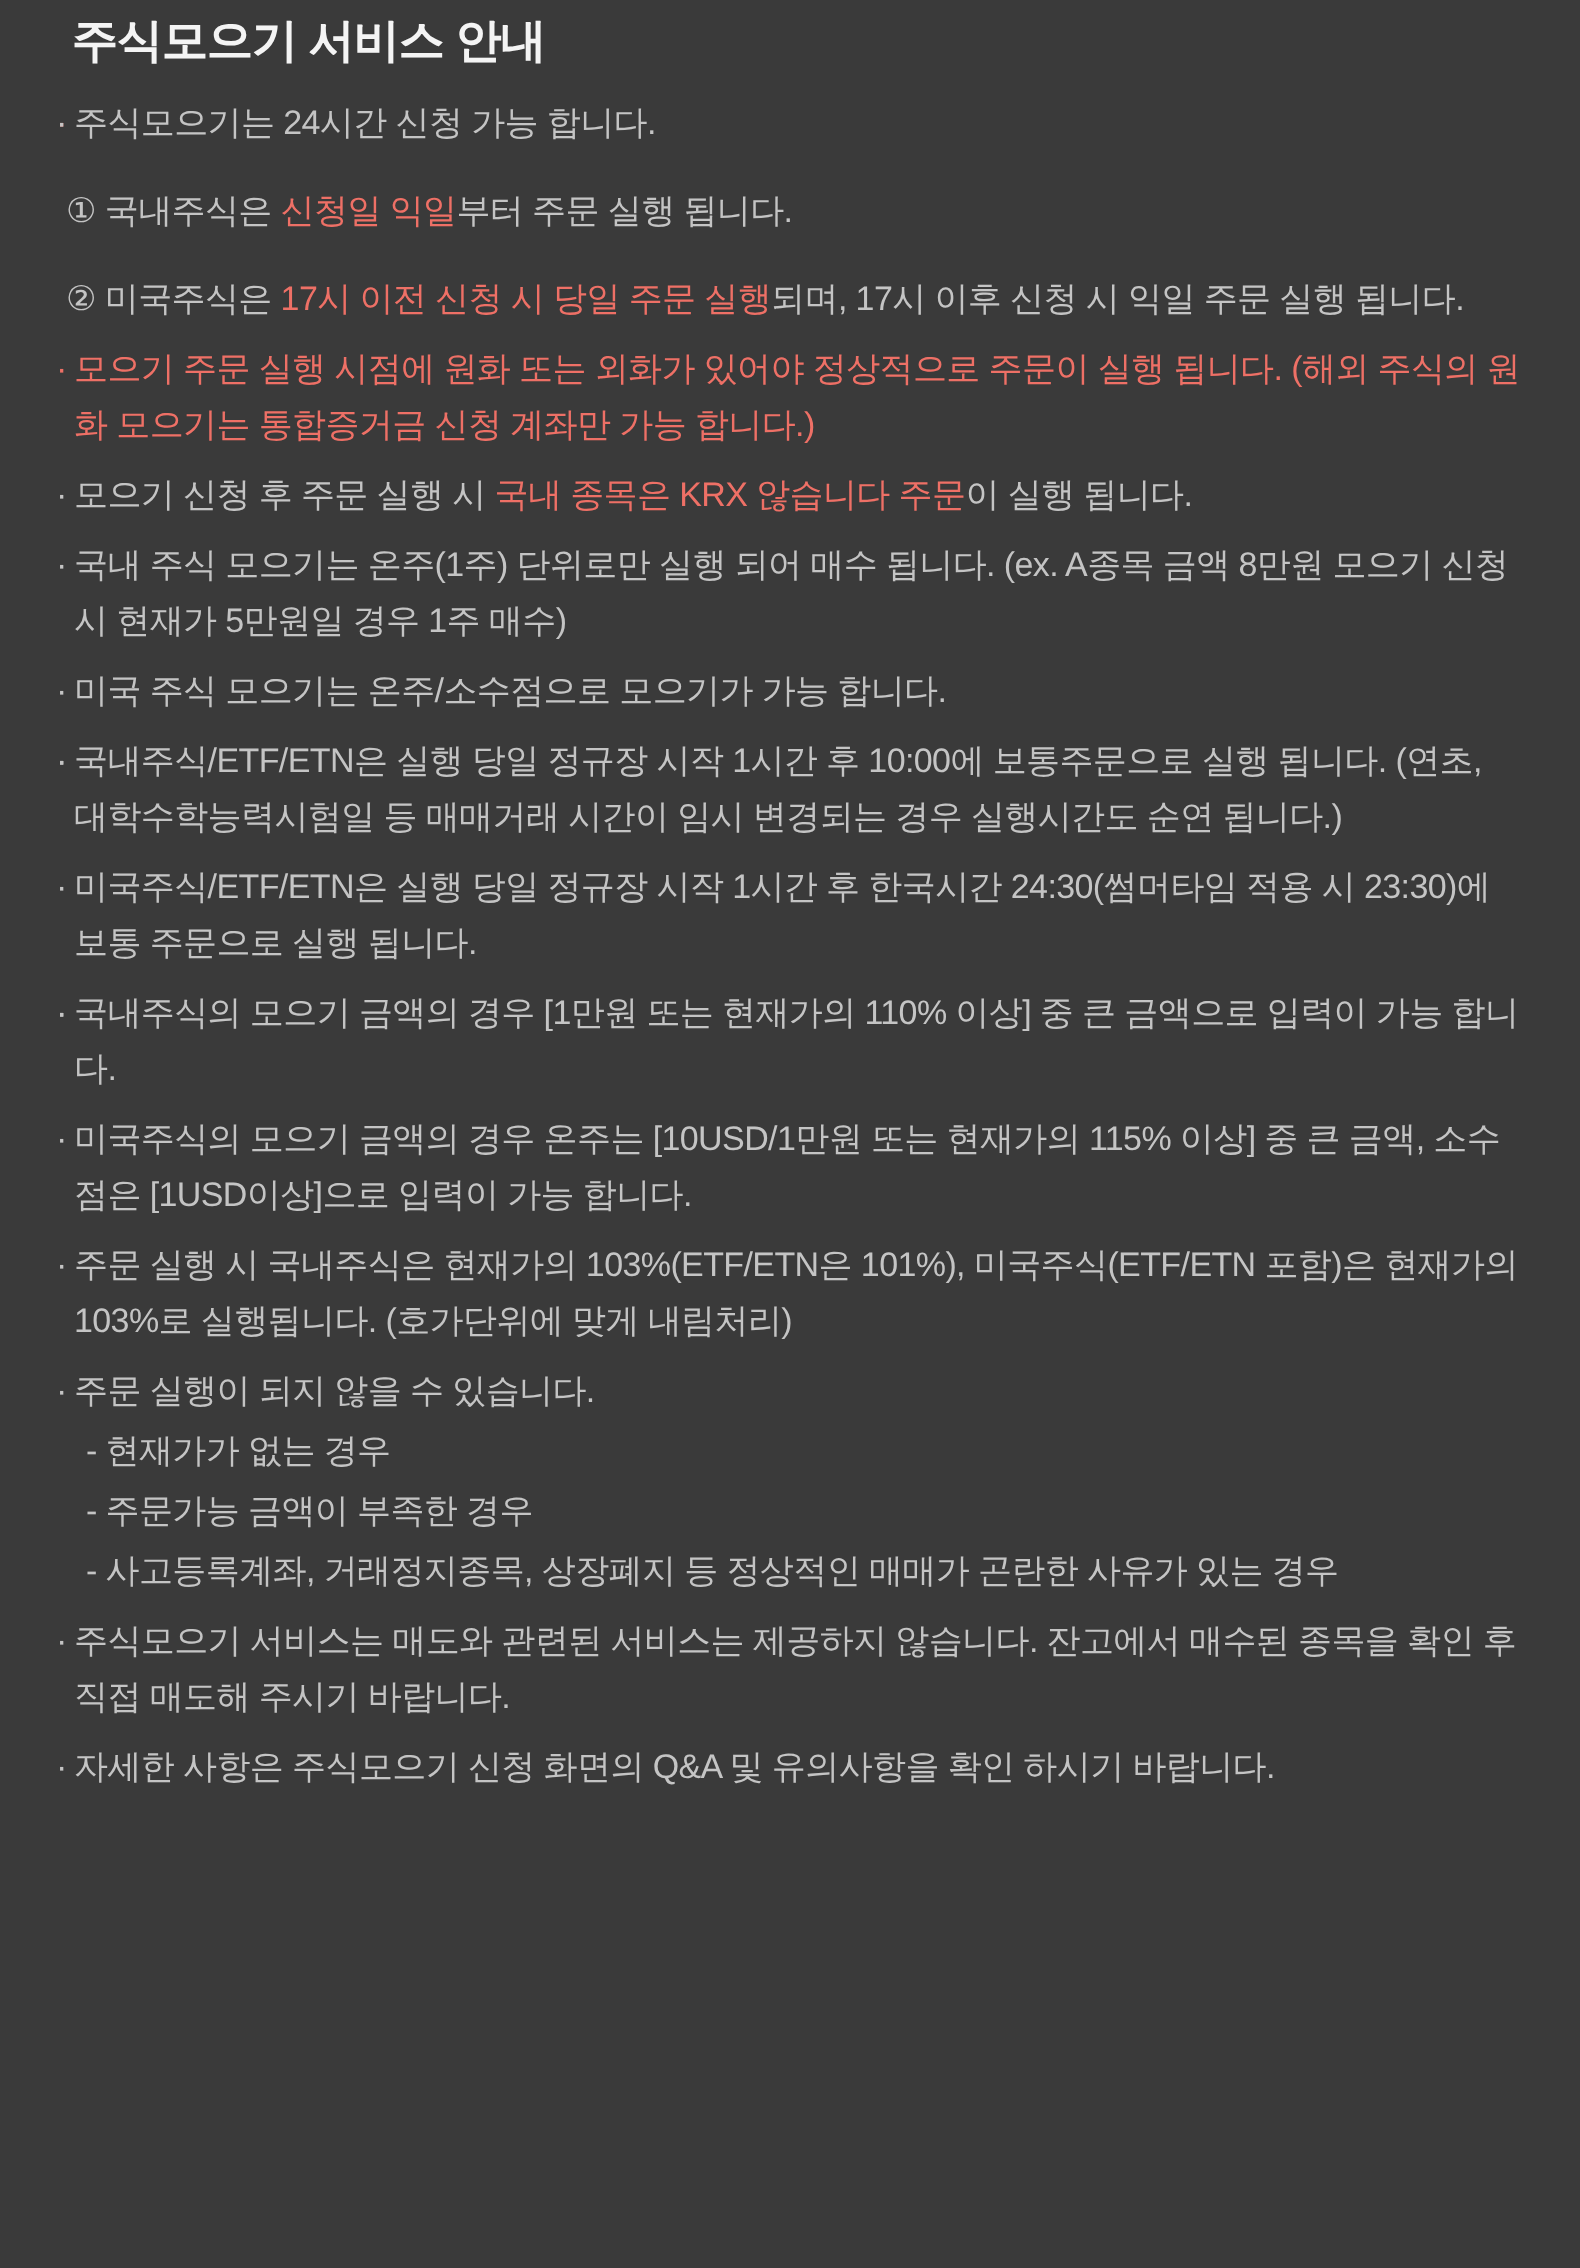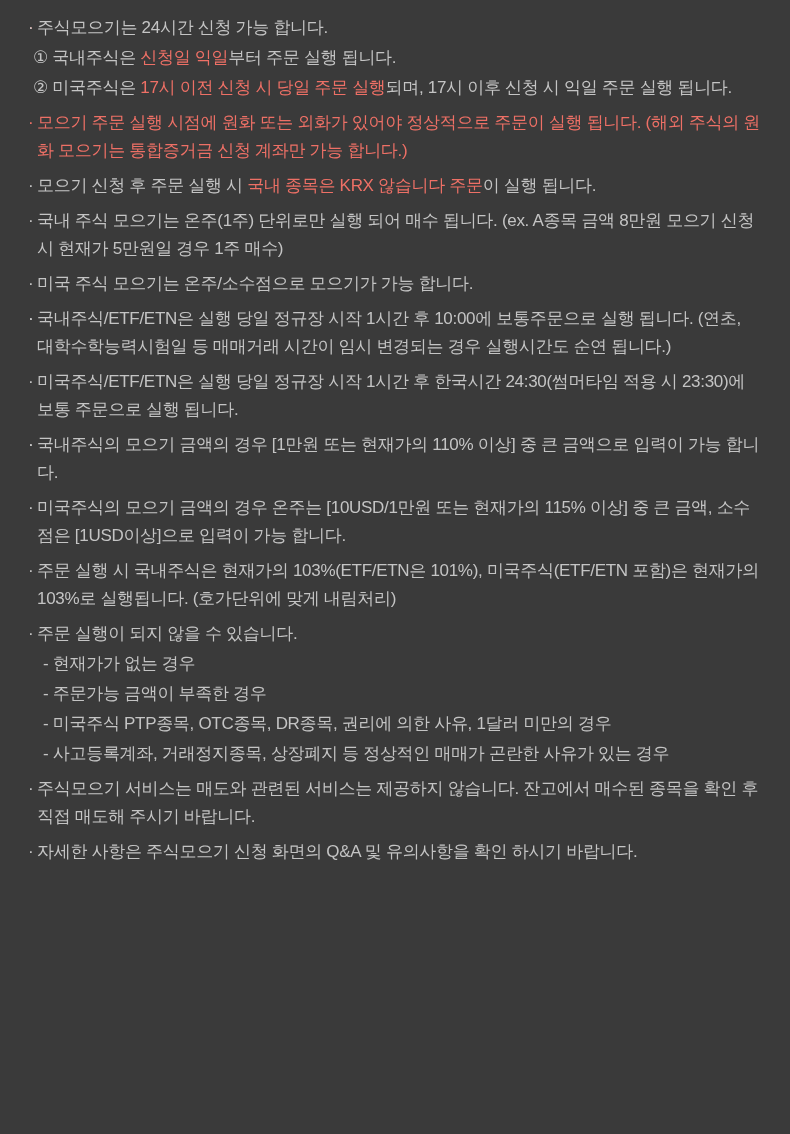--- a/index.html
+++ b/index.html
@@ -43,34 +43,35 @@
     color: var(--body_text);
     line-height: 28px;
   }
   .em { color: var(--emphasis); }
   li.all-em .mk { color: var(--emphasis); }
   .sub {
     margin-left: -4px;
     padding-left: 19px;
     text-indent: -19px;
     line-height: 28px;
-    margin-top: 2px;
+    margin-top: 16px;
   }
   .dash {
     margin-left: 6px;
     padding-left: 13px;
     text-indent: -13px;
     line-height: 28px;
     margin-top: 2px;
   }
 </style>
 </head>
 <body>
 
 <div class="page">
+  <h1 class="page-title">주식모으기 서비스 안내</h1>
 
   <ul class="notice-list">
 
     <li class="all-em">
       <span class="mk">·</span>
     </li>
 
     <li>
       <span class="mk">·</span>
       <span><span>주식모으기는 24시간 신청 가능 합니다.</span></span>
@@ -129,21 +130,20 @@
     <li>
       <span class="mk">·</span>
       <span>주문 실행 시 국내주식은 현재가의 103%(ETF/ETN은 101%), 미국주식(ETF/ETN 포함)은 현재가의 103%로 실행됩니다. (호가단위에 맞게 내림처리)</span>
     </li>
 
     <li>
       <span class="mk">·</span>
       <span>주문 실행이 되지 않을 수 있습니다.</span>
       <div class="dash">- 현재가가 없는 경우</div>
       <div class="dash">- 주문가능 금액이 부족한 경우</div>
-      <div class="dash">- 미국주식 PTP종목, OTC종목, DR종목, 권리에 의한 사유, 1달러 미만의 경우</div>
       <div class="dash">- 사고등록계좌, 거래정지종목, 상장폐지 등 정상적인 매매가 곤란한 사유가 있는 경우</div>
     </li>
 
     <li>
       <span class="mk">·</span>
       <span>주식모으기 서비스는 매도와 관련된 서비스는 제공하지 않습니다. 잔고에서 매수된 종목을 확인 후 직접 매도해 주시기 바랍니다.</span>
     </li>
 
     <li>
       <span class="mk">·</span>

